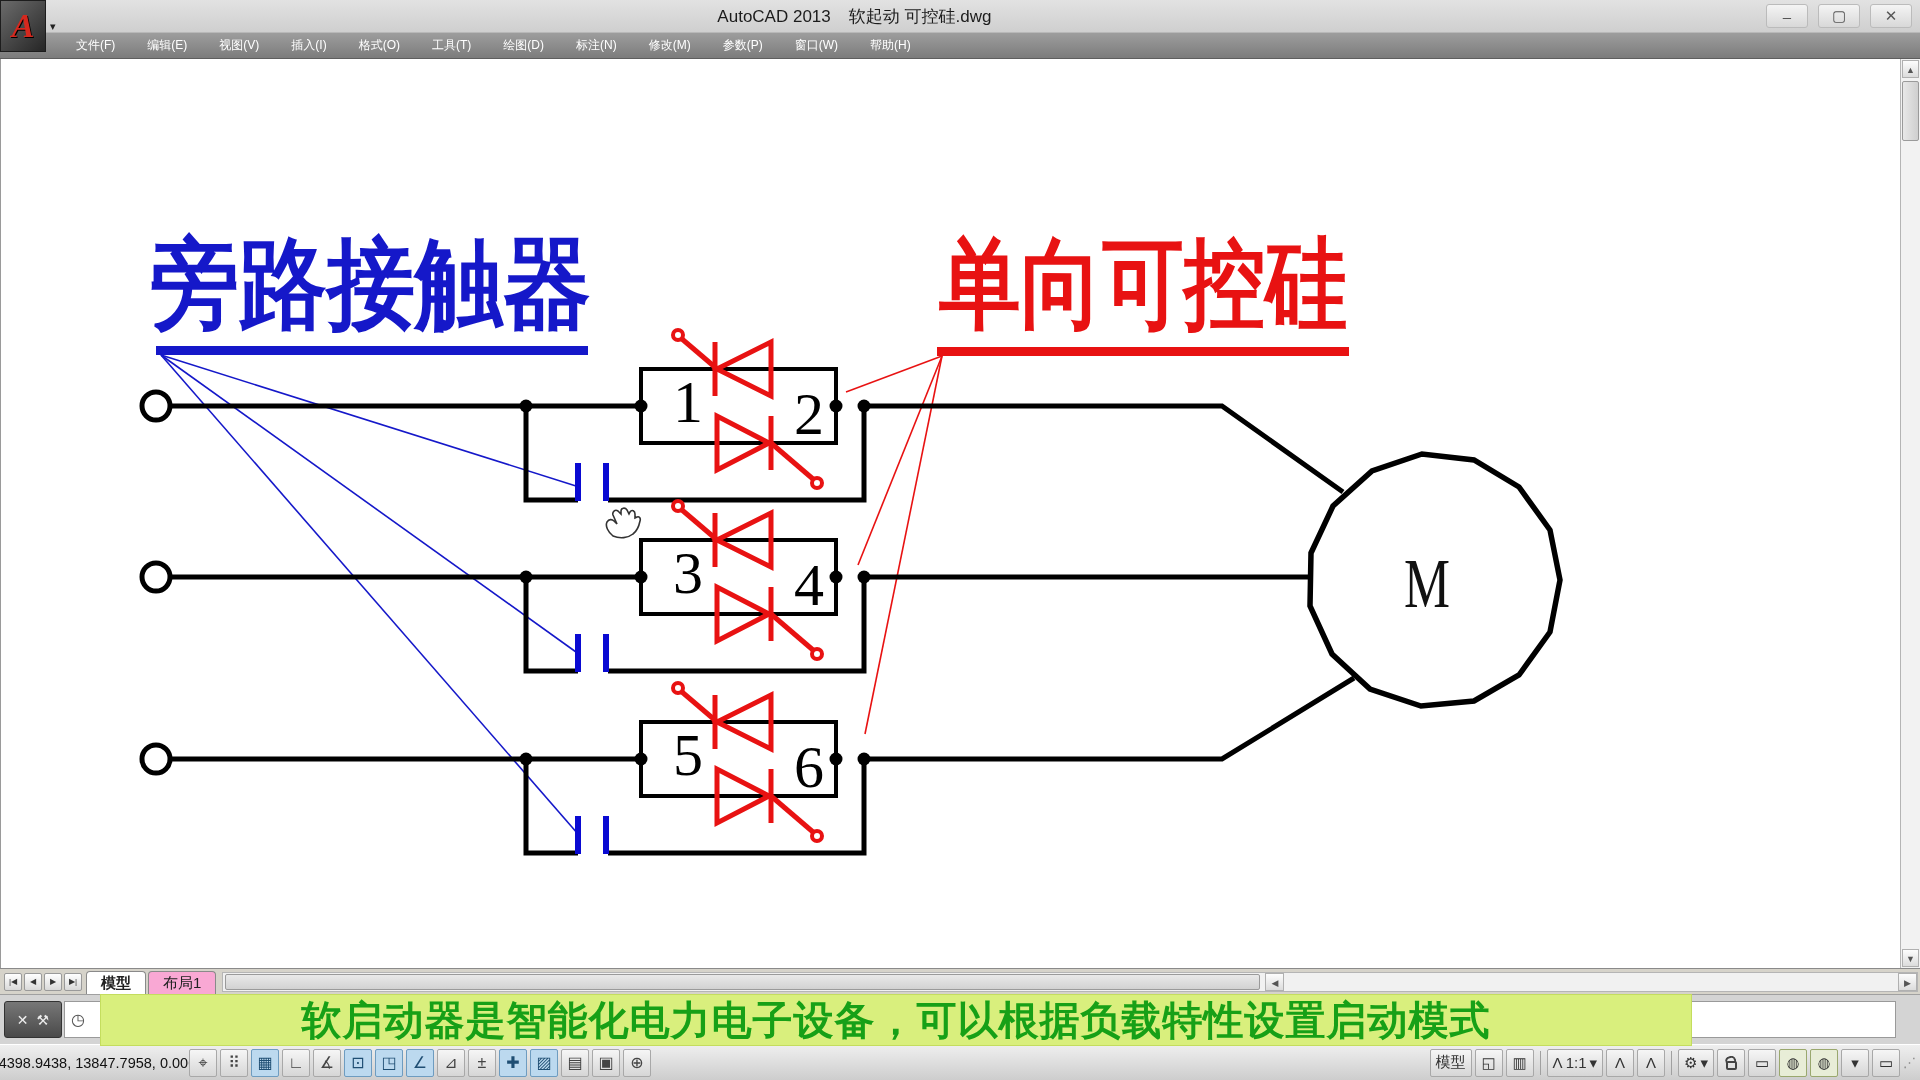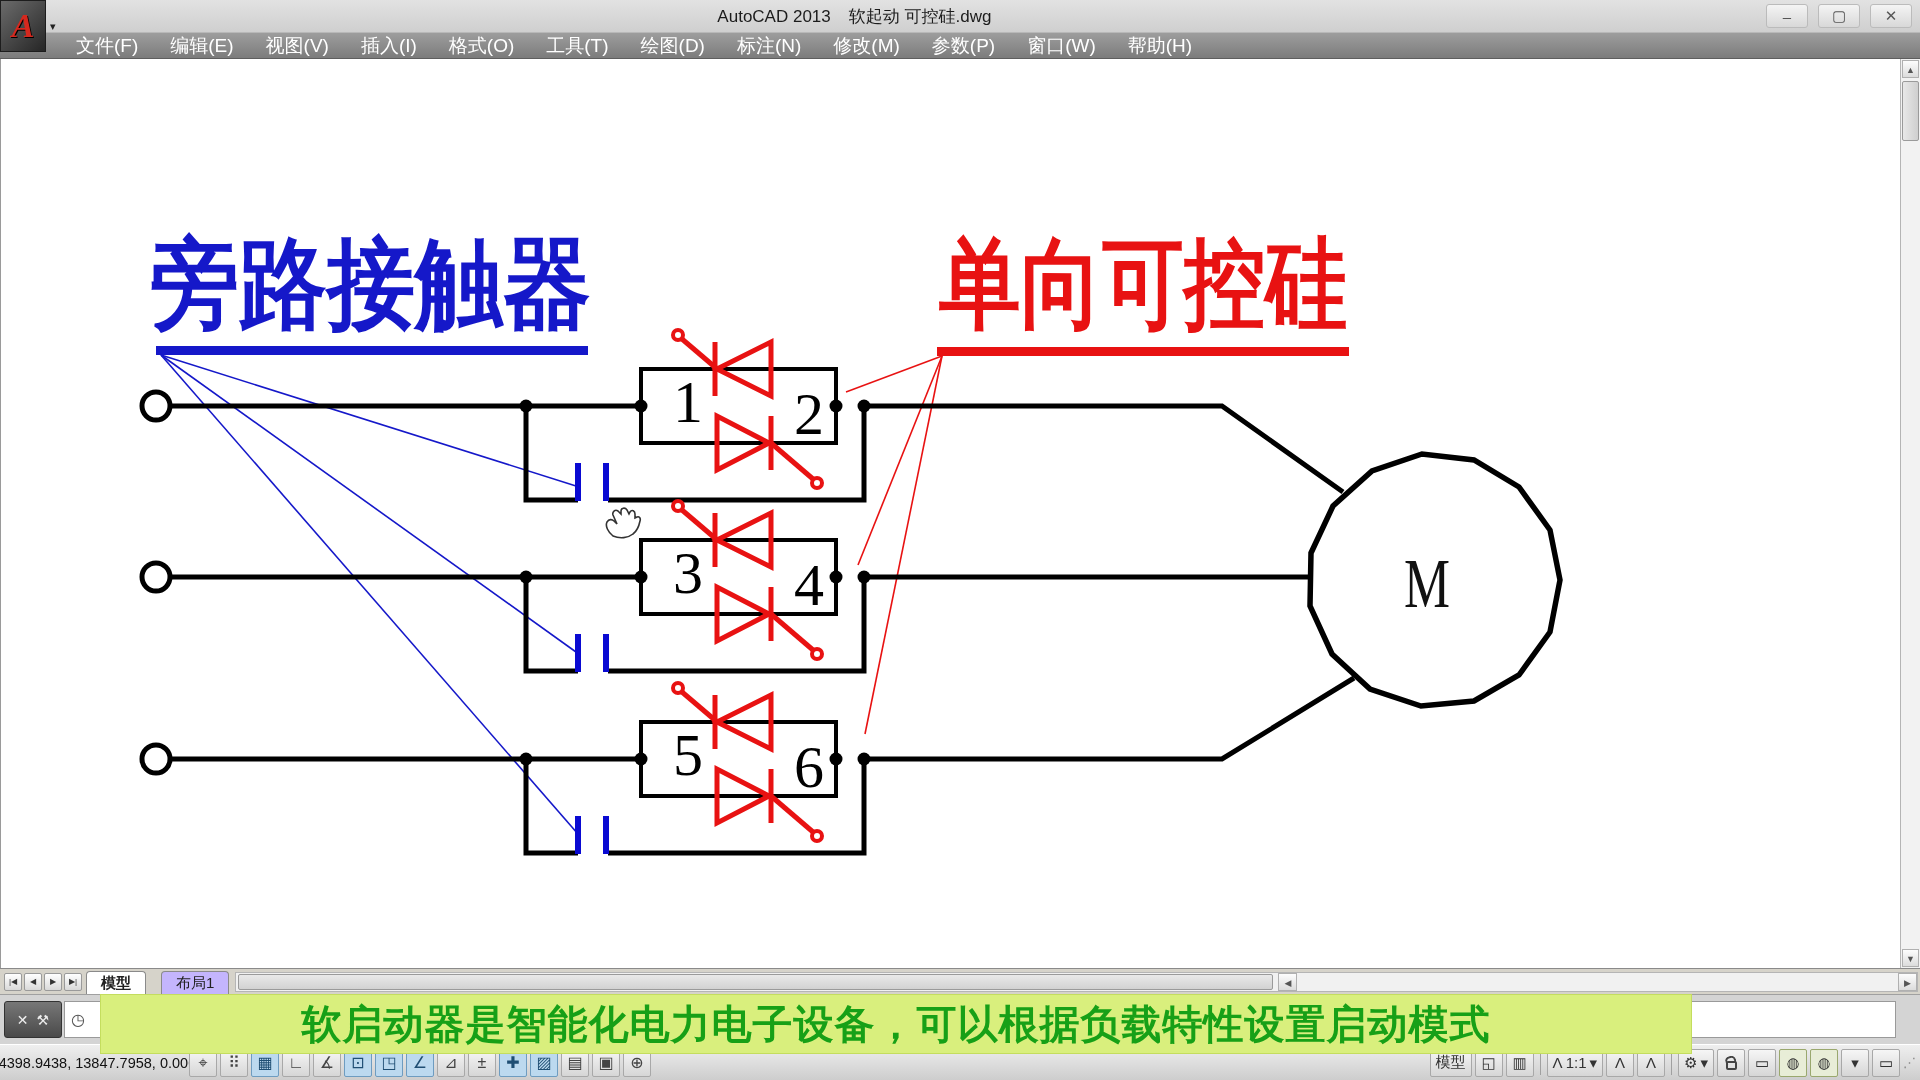--- a/index.html
+++ b/index.html
@@ -22,21 +22,21 @@
   .logo { width:46px; height:52px; background:linear-gradient(135deg,#6b6b6b,#262626);
     border:1px solid #1d1d1d; display:flex; align-items:center; justify-content:center; }
   .logo span { font-family:"Liberation Serif", serif; font-style:italic; font-weight:bold;
     font-size:34px; color:#d5281e; text-shadow:1px 1px 0 #000; }
   .logo-arrow { margin:20px 0 0 4px; font-size:11px; color:#222; }
 
   
   .menubar { height:26px; background:linear-gradient(#9d9d9d,#7c7c7c);
     border-bottom:1px solid #5e5e5e; display:flex; align-items:center;
     padding-left:62px; gap:4px; }
-  .menu-item { color:#fff; font-size:19px; padding:11px 14px; white-space:nowrap; cursor:default; }
+  .menu-item { color:#fff; font-size:12px; padding:11px 14px; white-space:nowrap; cursor:default; }
 
   
   .canvas { position:relative; height:909px; background:#fff; border-left:1px solid #9a9a9a; }
   .canvas svg { position:absolute; left:0; top:0; }
 
   .vscroll { position:absolute; right:0; top:0; bottom:0; width:20px;
     background:#f2f2f2; border-left:1px solid #b5b5b5; }
   .vbtn { position:absolute; left:1px; right:1px; height:18px; text-align:center;
     font-size:9px; line-height:18px; color:#555; background:linear-gradient(#fdfdfd,#dcdcdc);
     border:1px solid #b0b0b0; }
@@ -46,42 +46,42 @@
 
   
   .tabsrow { height:26px; background:#d6d3ca; border-top:1px solid #8a8a8a;
     display:flex; align-items:stretch; }
   .tabnav { display:flex; align-items:center; gap:2px; padding:0 4px; }
   .tabnav button { width:18px; height:18px; font-size:8px; color:#333;
     background:linear-gradient(#fff,#d9d9d9); border:1px solid #9a9a9a; border-radius:2px; }
   .tab { display:flex; align-items:center; padding:0 14px; font-size:15px; color:#222;
     border:1px solid #8a8a8a; border-bottom:none; border-radius:4px 4px 0 0; margin-top:2px; }
   .tab.active { background:#fff; font-weight:bold; }
-  .tab.inactive { background:#c4b5fd; margin-left:15px; }
+  .tab.inactive { background:#f9a8d4; margin-left:2px; }
   .hscroll { flex:1; position:relative; margin:3px 2px 2px 6px;
     background:#f1f1f1; border:1px solid #b5b5b5; }
   .hthumb { position:absolute; left:2px; top:1px; bottom:1px; width:1035px;
     background:linear-gradient(#e9e9e9,#d2d2d2); border:1px solid #9a9a9a; border-radius:2px; }
   .hbtn { position:absolute; top:0; bottom:0; width:19px; text-align:center; font-size:9px;
     color:#555; line-height:18px; background:linear-gradient(#fdfdfd,#dcdcdc);
     border:1px solid #b0b0b0; }
   .hbtn.left { left:1042px; } .hbtn.right { right:0; }
 
   
   .cmdrow { position:relative; height:50px; background:#d4d4d4; border-top:1px solid #a0a0a0; }
   .cmd-grip { position:absolute; left:4px; top:6px; bottom:6px; width:58px;
     background:linear-gradient(#777,#4a4a4a); border:1px solid #333; border-radius:3px;
     display:flex; align-items:center; justify-content:center; gap:8px; }
   .cmd-grip span { color:#eee; font-size:14px; }
   .cmd-input { position:absolute; left:64px; right:24px; top:6px; bottom:6px;
     background:#fff; border:1px solid #9a9a9a; display:flex; align-items:center; padding-left:6px; }
   .cmd-clock { color:#555; font-size:16px; }
 
   
-  .subtitle { position:absolute; left:100px; top:994px; width:1592px; height:60px;
+  .subtitle { position:absolute; left:100px; top:994px; width:1592px; height:52px;
     background:#d9ef7d; display:flex; align-items:center; justify-content:center;
     z-index:20; border:1px solid #c4dd5e; }
   .subtitle span { font-family:"Liberation Serif", serif; font-weight:bold; font-size:40px;
     color:#17a017; white-space:nowrap; letter-spacing:1px; }
 
   
   .statusbar { height:36px; background:linear-gradient(#efefef,#cdcdcd);
     border-top:1px solid #fff; display:flex; align-items:center; padding:0 4px; gap:3px; }
   .coords { width:182px; height:26px; display:flex; align-items:center; justify-content:center;
     font-size:14.5px; color:#111; white-space:nowrap; }

